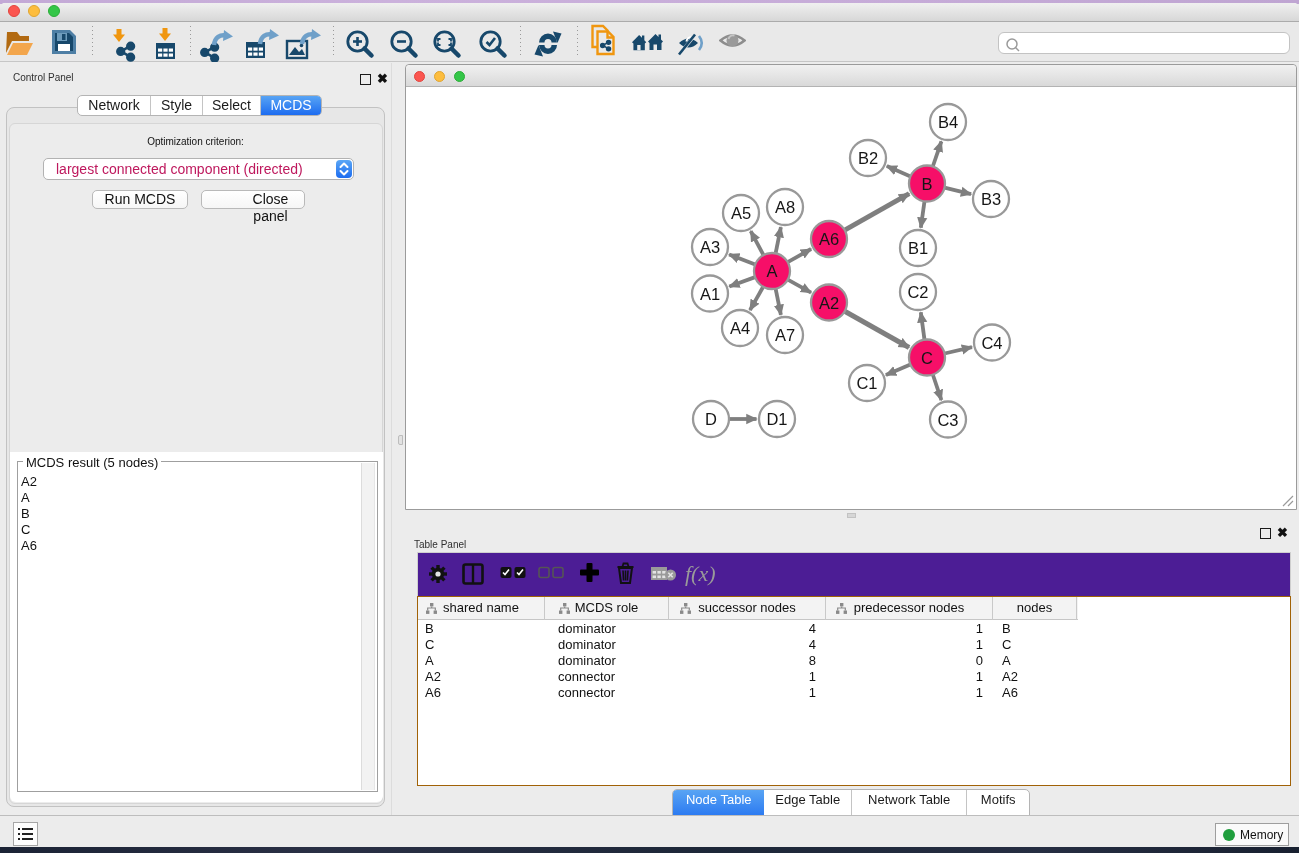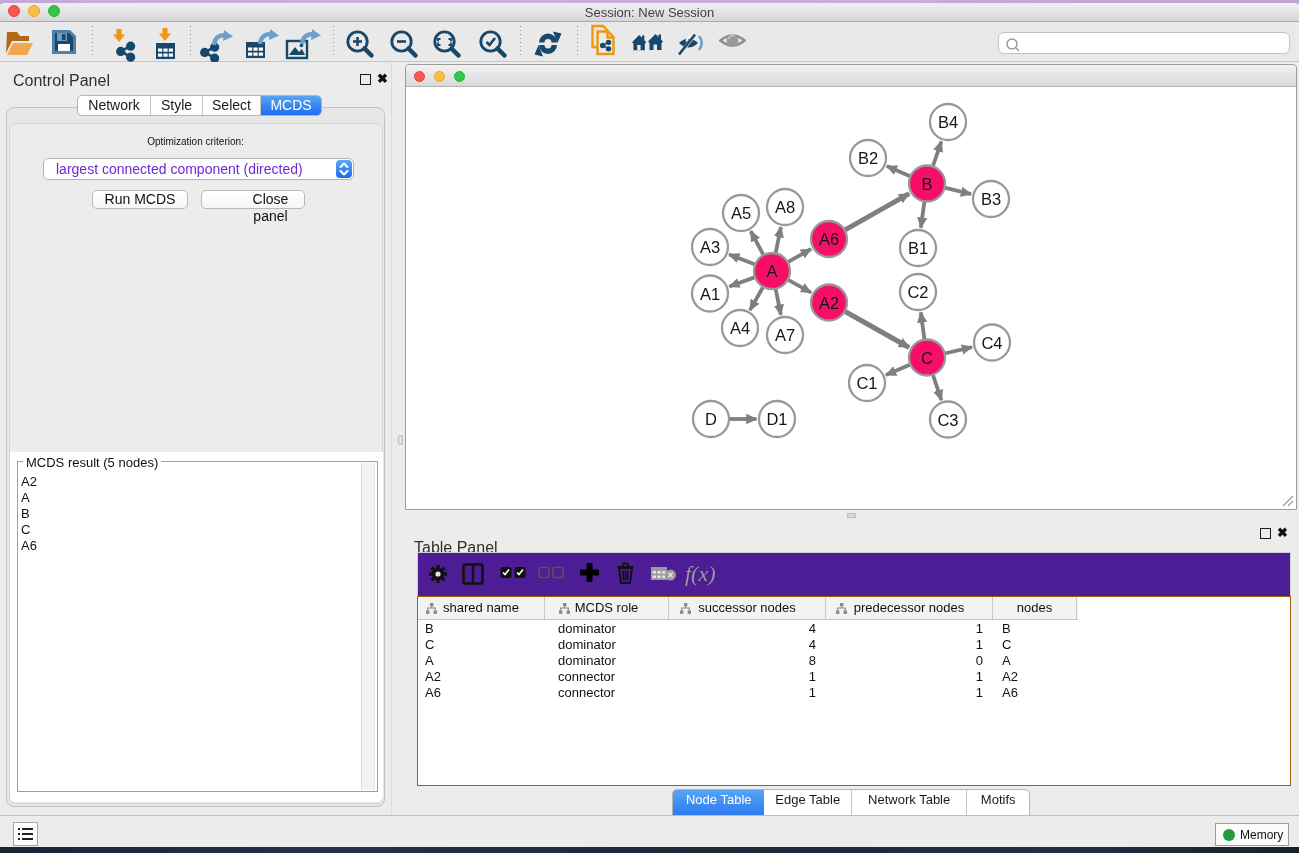--- a/index.html
+++ b/index.html
@@ -14,36 +14,36 @@
 #titlebar { position:absolute; left:0; top:3px; width:1299px; height:19px; border-radius:5px 5px 0 0; background:linear-gradient(#f0f0f0,#d7d7d7); border-bottom:1px solid #ababab; }
 #titlebar .title { position:absolute; left:0; right:0; top:2px; text-align:center; font-size:13px; color:#404040; }
 .tl { position:absolute; width:12px; height:12px; border-radius:50%; top:2px; }
 
 
 #toolbar { position:absolute; left:0; top:22px; width:1299px; height:40px; background:#e9e9e9; border-bottom:1px solid #c6c6c6; }
 .tbsep { position:absolute; top:4px; height:32px; width:1px; background-image:repeating-linear-gradient(#9a9a9a 0 1px, transparent 1px 4px); }
 #search { position:absolute; left:998px; top:10px; width:292px; height:22px; background:#fff; border:1px solid #c3c3c3; border-radius:6px; }
 
 
-.panelhdr { position:absolute; font-size:16px; color:#303030; }
+.panelhdr { position:absolute; font-size:10px; color:#303030; }
 .hbtn-sq { position:absolute; width:11px; height:11px; border:1.5px solid #1a1a1a; }
 .hbtn-x { position:absolute; font-size:13px; font-weight:bold; color:#111; line-height:12px; }
 
 
 #cp-outer { position:absolute; left:6px; top:107px; width:379px; height:700px; background:#e7e7e7; border:1px solid #c2c2c2; border-radius:8px; }
 #cp-inner { position:absolute; left:9px; top:123px; width:374px; height:681px; background:#ececec; border:1px solid #d6d6d6; border-radius:6px; }
 #cp-white { position:absolute; left:10px; top:452px; width:373px; height:350px; background:#ffffff; border-radius:0 0 6px 6px; }
 .tabs { position:absolute; display:flex; height:21px; border:1px solid #b4b4b4; border-radius:5px; background:#fff; overflow:hidden; }
 .tab { font-size:14px; color:#1a1a1a; text-align:center; line-height:19px; border-right:1px solid #c4c4c4; }
 .tab:last-child { border-right:none; }
 .tab.sel { background:linear-gradient(#58a4f4,#1d6cf0); color:#fff; border-right:none; }
 #cp-tabs { left:77px; top:95px; width:245px; }
 #optlabel { position:absolute; left:0; width:391px; top:136px; text-align:center; font-size:10px; color:#111; }
 #dropdown { position:absolute; left:43px; top:158px; width:311px; height:22px; background:#fff; border:1px solid #b2b2b2; border-radius:5px; }
-#dropdown .dtext { position:absolute; left:12px; top:2px; font-size:14px; color:#6d28d9; }
+#dropdown .dtext { position:absolute; left:12px; top:2px; font-size:14px; color:#be185d; }
 #dd-step { position:absolute; right:1px; top:1px; width:16px; height:18px; background:linear-gradient(#5ba7f5,#1c6cf0); border-radius:4px; }
 .btn { position:absolute; height:19px; background:linear-gradient(#ffffff,#f6f6f6); border:1px solid #b9b9b9; border-radius:5px; font-size:14px; color:#111; text-align:center; line-height:17px; }
 #btn-run { left:92px; top:190px; width:96px; }
 #btn-close { left:201px; top:190px; width:104px;padding-left:35px; }
 #groupbox { position:absolute; left:17px; top:461px; width:361px; height:331px; border:1px solid #9f9f9f; }
 #gb-label { position:absolute; left:23px; top:455px; background:#fff; padding:0 3px; font-size:13px; color:#111; }
 #gb-list { position:absolute; left:21px; top:474px; font-size:13px; color:#111; line-height:16px; }
 #gb-scroll { position:absolute; right:2px; top:1px; bottom:1px; width:14px; background:#f2f2f2; border-left:1px solid #dcdcdc; border-right:1px solid #e6e6e6; }
 
 
@@ -74,21 +74,20 @@
 </head>
 <body>
 <div id="wall-top"></div>
 <div id="wall-bot"></div>
 <div id="app"></div>
 
 <div id="titlebar">
   <div class="tl" style="left:8px;  background:#fb5650; border:1px solid #e2443e;"></div>
   <div class="tl" style="left:28px; background:#fdbd3e; border:1px solid #e0a530;"></div>
   <div class="tl" style="left:48px; background:#34c648; border:1px solid #2aad38;"></div>
-  <div class="title">Session: New Session</div>
 </div>
 
 <div id="toolbar">
   <div class="tbsep" style="left:92px"></div>
   <div class="tbsep" style="left:190px"></div>
   <div class="tbsep" style="left:333px"></div>
   <div class="tbsep" style="left:520px"></div>
   <div class="tbsep" style="left:577px"></div>
   <div id="icons">
       <svg class="abs" style="left:2px;top:6px" width="36" height="36" viewBox="0 0 36 36">

